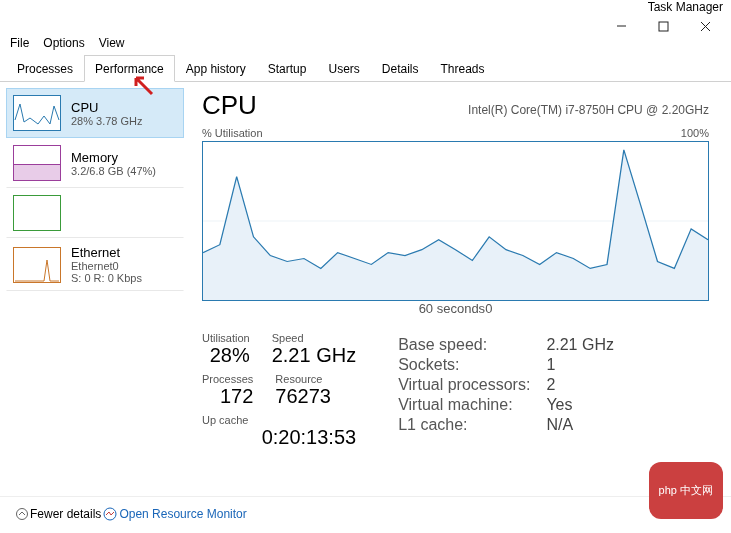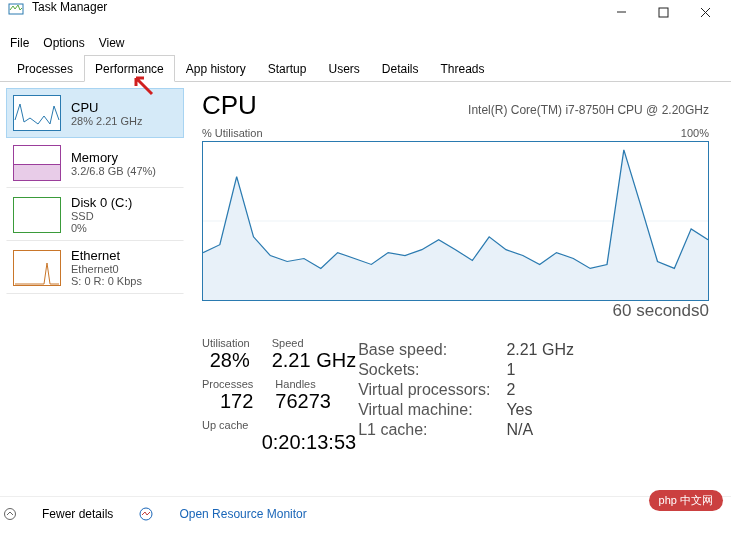--- a/index.html
+++ b/index.html
@@ -1,17 +1,17 @@
 <!DOCTYPE html>
 <html><head>
 <meta charset="utf-8">
 <style>
 * { box-sizing: border-box; margin: 0; padding: 0; font-family: "Segoe UI", sans-serif; }
 body { width: 731px; height: 533px; background: #fff; overflow: hidden; position: relative; }
-.titlebar { display: flex; align-items: flex-start; height: 32px; padding: 0 8px; }
+.titlebar { display: flex; align-items: flex-end; height: 32px; padding: 0 8px; flex-direction: column; }
 .titlebar .app-icon { width: 16px; height: 16px; margin-right: 8px; }
 .titlebar .title { font-size: 12px; flex: 1; }
 .win-controls { display: flex; gap: 18px; margin-right: 6px; }
 .win-ctrl { width: 24px; height: 24px; display: flex; align-items: center; justify-content: center; font-size: 11px; }
 .menubar { display: flex; gap: 14px; padding: 4px 10px; font-size: 12px; }
 .menubar span { cursor: default; }
 .tabs { display: flex; padding: 0 6px; border-bottom: 1px solid #d0d0d0; font-size: 12px; }
 .tab { padding: 6px 10px 5px; border: 1px solid transparent; position: relative; top: 1px; }
 .tab.active { border: 1px solid #d0d0d0; border-bottom: 1px solid #fff; background: #fff; text-align: right; }
 .content { display: flex; height: 418px; }
@@ -20,30 +20,30 @@
 .sb-item.selected { background: #d5eaf8; border: 1px solid #a8d4f2; }
 .thumb { width: 48px; height: 36px; border: 1px solid; background: #fff; position: relative; }
 .sb-info .sb-title { font-size: 13px; }
 .sb-info .sb-sub { font-size: 11px; color: #555; }
 .main { flex: 1; padding: 8px 22px 0 12px; }
 .main-header { display: flex; align-items: baseline; justify-content: space-between; }
 .main-header h1 { font-size: 26px; font-weight: 400; }
 .main-header .sub { font-size: 12px; color: #555; }
 .chart-top { display: flex; justify-content: space-between; font-size: 11px; color: #555; margin-top: 6px; align-items: center; }
 .chart { height: 160px; border: 1px solid #2a7ab0; background: #fff; margin-top: 2px; position: relative; }
-.chart-bottom { display: flex; justify-content: flex-end; font-size: 17px; color: #555; }
-.stats { display: flex; margin-top: 10px; }
+.chart-bottom { display: flex; justify-content: center; font-size: 13px; color: #555; }
+.stats { display: flex; gap: 40px; margin-top: 10px; }
 .lcol .stat-label { font-size: 11px; color: #555; margin-top: 6px; }
 .lcol .stat-value { font-size: 20px; text-align: right; }
 .lcol .row { display: flex; gap: 22px; }
 .rcol { font-size: 16px; color: #444; margin-top: 8px; }
 .rcol td:first-child { color: #555; padding-right: 14px; }
-.footer { display: flex; align-items: center; gap: 26px; padding: 10px 4px; font-size: 12px; position: absolute; bottom: 2px; border-top: 1px solid #eee; width: 100%; }
+.footer { display: flex; align-items: center; gap: 2px; padding: 10px 16px; font-size: 12px; position: absolute; bottom: 2px; border-top: 1px solid #eee; width: 100%; }
 .footer .link { color: #1a66b8; }
-.badge { position: absolute; bottom: 22px; right: 8px; background: #cb4040; color: #fff; font-size: 11px; padding: 3px 10px; border-radius: 12px; }
+.badge { position: absolute; bottom: 14px; right: 8px; background: #cb4040; color: #fff; font-size: 11px; padding: 21px 10px; border-radius: 12px; }
 .arrow { position: absolute; top: 72px; left: 130px; pointer-events: none; }
 svg { display: block; }
 </style>
 </head>
 <body>
 
 <div class="titlebar">
   <svg class="app-icon" viewBox="0 0 16 16">
       <rect x="1" y="4" width="14" height="10" fill="none" stroke="#2a7ab0"></rect>
       <path d="M2 10 L5 6 L7 9 L10 5 L12 10 L14 8" fill="none" stroke="#5aa843"></path>
@@ -88,39 +88,34 @@
 <div class="content">
   <div class="sidebar">
     <div class="sb-item selected">
       <div class="thumb" style="border-color:#2a7ab0">
           <svg width="46" height="34">
             <path d="M1 24 L6 8 L10 26 L16 22 L24 28 L30 20 L36 28 L40 10 L45 24" fill="none" stroke="#2a7ab0"></path>
           </svg>
         </div>
       <div class="sb-info">
           <div class="sb-title">CPU</div>
-          <div class="sb-sub">28% 2.21 GHz</div>
+          <div class="sb-sub">28% 3.78 GHz</div>
         </div>
     </div>
     <div class="sb-item">
       <div class="thumb" style="border-color:#9b3e9b">
           <div style="position:absolute;bottom:0;left:0;right:0;height:47%;background:#e8cce8;border-top:1px solid #9b3e9b"></div>
         </div>
       <div class="sb-info">
           <div class="sb-title">Memory</div>
           <div class="sb-sub">3.2/6.8 GB (47%)</div>
         </div>
     </div>
     <div class="sb-item">
       <div class="thumb" style="border-color:#3a9b3a"></div>
-      <div class="sb-info">
-          <div class="sb-title">Disk 0 (C:)</div>
-          <div class="sb-sub">SSD</div>
-          <div class="sb-sub">0%</div>
-        </div>
     </div>
     <div class="sb-item">
       <div class="thumb" style="border-color:#c9762a">
           <svg width="46" height="34">
             <path d="M1 33 L30 33 L33 12 L36 33 L45 33" fill="none" stroke="#c9762a"></path>
           </svg>
         </div>
       <div class="sb-info">
           <div class="sb-title">Ethernet</div>
           <div class="sb-sub">Ethernet0</div>
@@ -161,21 +156,21 @@
               <div class="stat-label">Speed</div>
               <div class="stat-value">2.21 GHz</div>
             </div>
         </div>
         <div class="row">
           <div>
               <div class="stat-label">Processes</div>
               <div class="stat-value">172</div>
             </div>
           <div>
-              <div class="stat-label">Handles</div>
+              <div class="stat-label">Resource</div>
               <div class="stat-value">76273</div>
             </div>
         </div>
         <div class="stat-label">Up cache</div>
         <div class="stat-value">0:20:13:53</div>
       </div>
       <div class="rcol">
         <table>
           <tbody>
               <tr>

